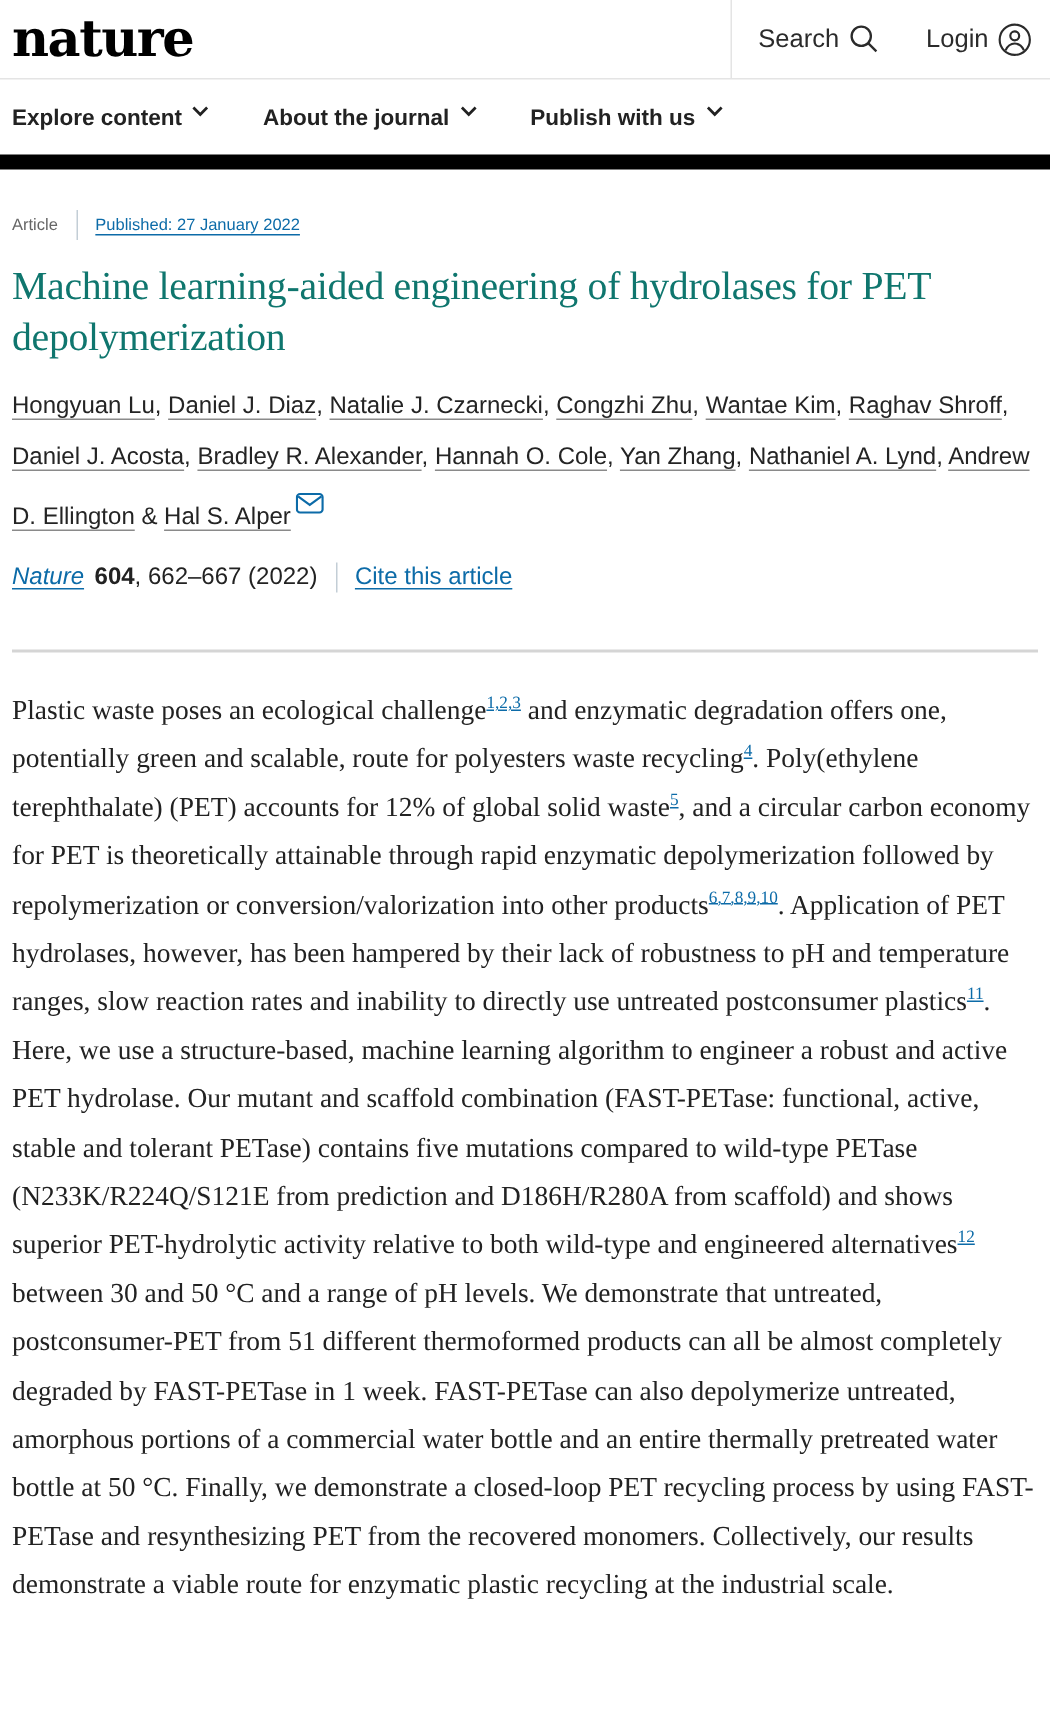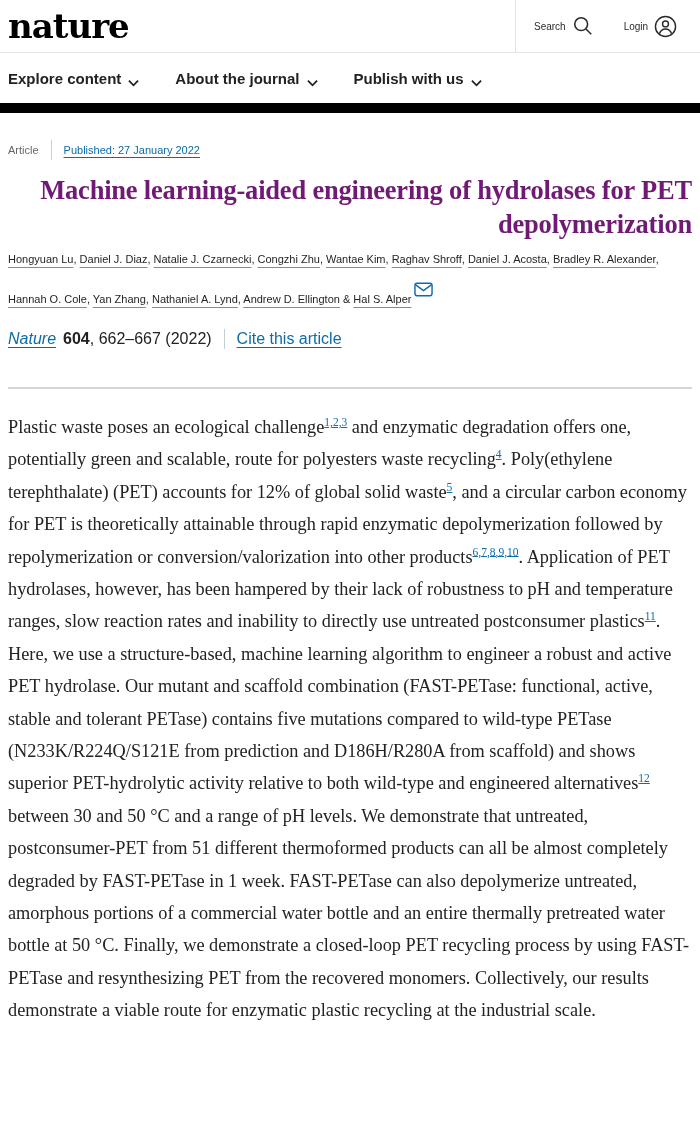--- a/index.html
+++ b/index.html
@@ -36,36 +36,36 @@
     align-items: center;
     gap: 30px;
     border-left: 1px solid #e4e4e4;
     padding: 0 12px 0 18px;
     min-width: 185px;
   }
   .header-link {
     display: flex;
     align-items: center;
     gap: 6px;
-    font-size: 10px;
+    font-size: 17px;
     color: #2b2b2b;
     text-decoration: none;
   }
 
   
   .site-nav {
     display: flex;
     align-items: center;
     gap: 36px;
     height: 50px;
     padding-left: 8px;
   }
   .nav-item {
     display: flex;
-    align-items: flex-end;
+    align-items: flex-start;
     gap: 7px;
     font-size: 15px;
     font-weight: bold;
     color: #222222;
     text-decoration: none;
   }
   .black-bar { height: 10px; background: #000000; width: 100%; }
 
   
   .content { padding: 0 8px; }
@@ -86,31 +86,30 @@
     flex: 0 0 auto;
   }
   .link {
     color: #0c6ba8;
     text-decoration: underline;
     text-underline-offset: 3px;
     text-decoration-thickness: 1px;
   }
   .article-title {
     font-family: "Liberation Serif", serif;
-    font-weight: bold;
+    font-weight: normal;
     font-size: 26.5px;
     line-height: 1.3;
-    color: #701a75;
+    color: #0f766e;
     margin-top: 13px;
     letter-spacing: -0.2px;
-    text-align: right;
   }
   .authors {
-    margin-top: 0;
-    font-size: 11px;
+    margin-top: 12px;
+    font-size: 16px;
     line-height: 34px;
     color: #242424;
   }
   .authors .author-link {
     color: #242424;
     text-decoration: underline;
     text-underline-offset: 4px;
     text-decoration-thickness: 1px;
     text-decoration-color: #8a8a8a;
   }

